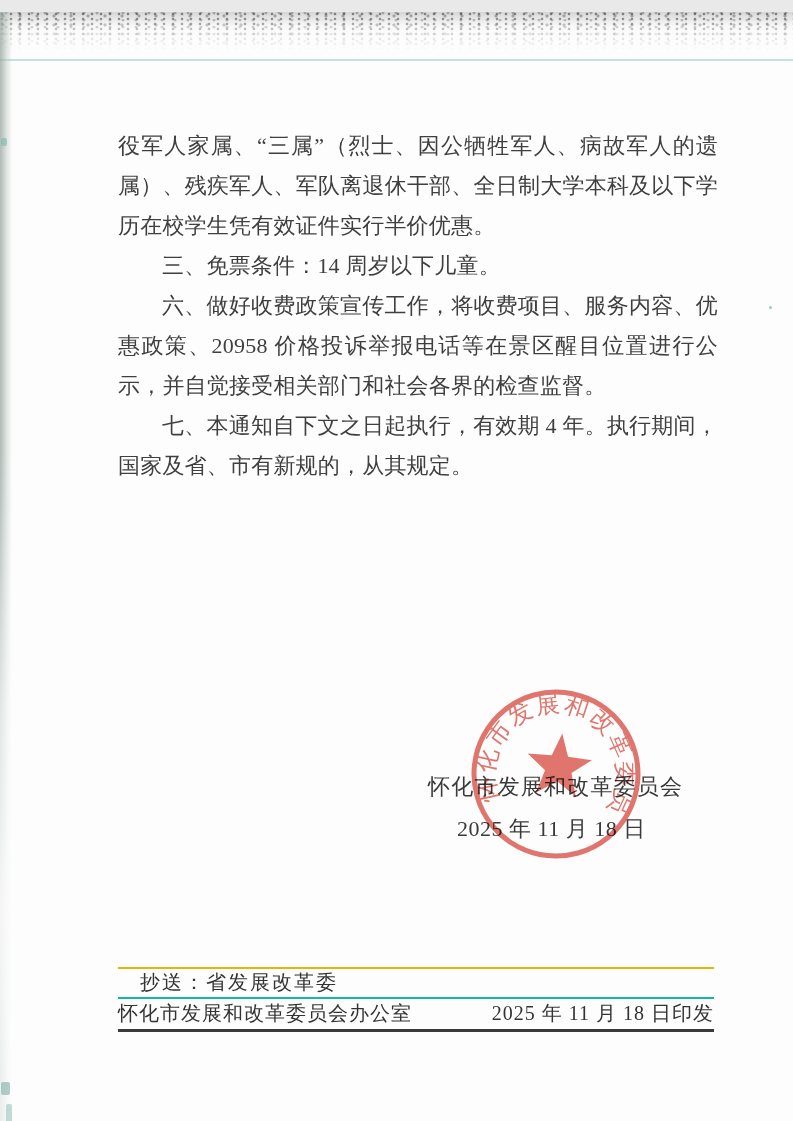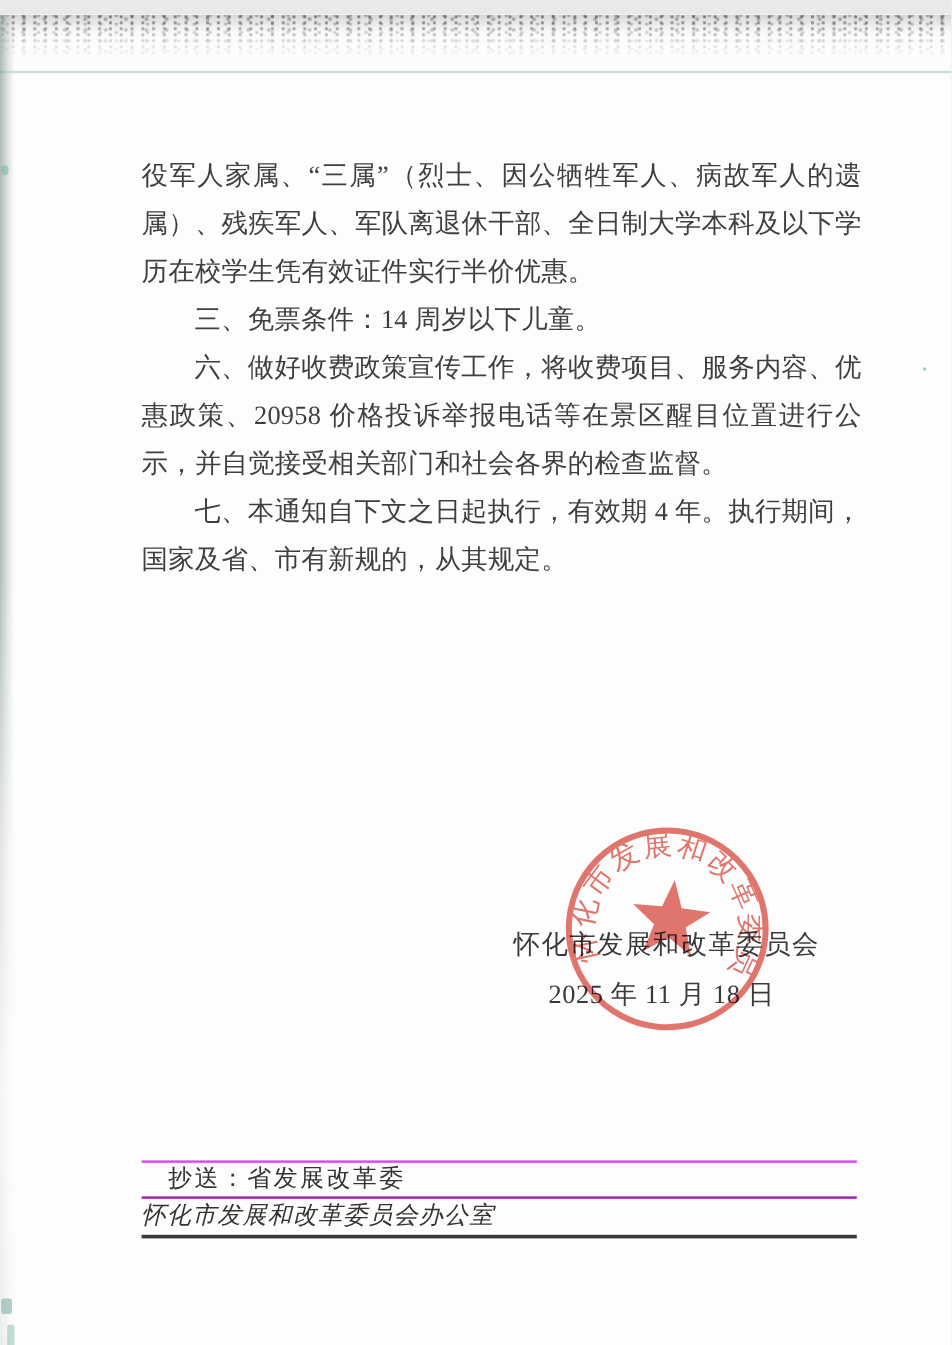--- a/index.html
+++ b/index.html
@@ -68,27 +68,27 @@
   .seal-star  { fill:#dc584e; }
   .seal-ttext { fill:#dc584e; font-size:24px; letter-spacing:2px;
                 font-family:"Liberation Serif","DejaVu Serif",serif; }
 
   
   .doc-footer {
     position:absolute; left:118px; top:955px; width:596px;
     font-size:20px; color:#333; line-height:25px;
   }
   .f-row1 {
-    border-top:2px solid #d946ef;
+    border-top:2px solid #eab308;
     padding:1px 0 2px 22px; letter-spacing:2px;
   }
   .f-row2 {
-    border-top:2px solid #a21caf; border-bottom:3px solid #3a3a3a;
+    border-top:2px solid #14b8a6; border-bottom:3px solid #3a3a3a;
     display:flex; justify-content:space-between; align-items:center;
-    padding:2px 0 3px 0; letter-spacing:1px;font-style:italic;
+    padding:2px 0 3px 0; letter-spacing:1px;
   }
 </style>
 </head>
 <body>
 
 <div class="page">
 
   <div class="scan-top-band"></div>
   <div class="scan-teal-line"></div>
   <div class="scan-left-strip"></div>
@@ -117,16 +117,17 @@
       <polygon class="seal-star" points="97,54 105.2,76.7 129.3,77.5 110.3,92.3 117,115.5 97,102 77,115.5 83.7,92.3 64.7,77.5 88.8,76.7"></polygon>
     </svg>
   </div>
 
   <footer class="doc-footer">
     <div class="f-row1">
       <span>抄送：省发展改革委</span>
     </div>
     <div class="f-row2">
       <span>怀化市发展和改革委员会办公室</span>
+      <span>2025 年 11 月 18 日印发</span>
     </div>
   </footer>
 
 </div>
 
 </body></html>

